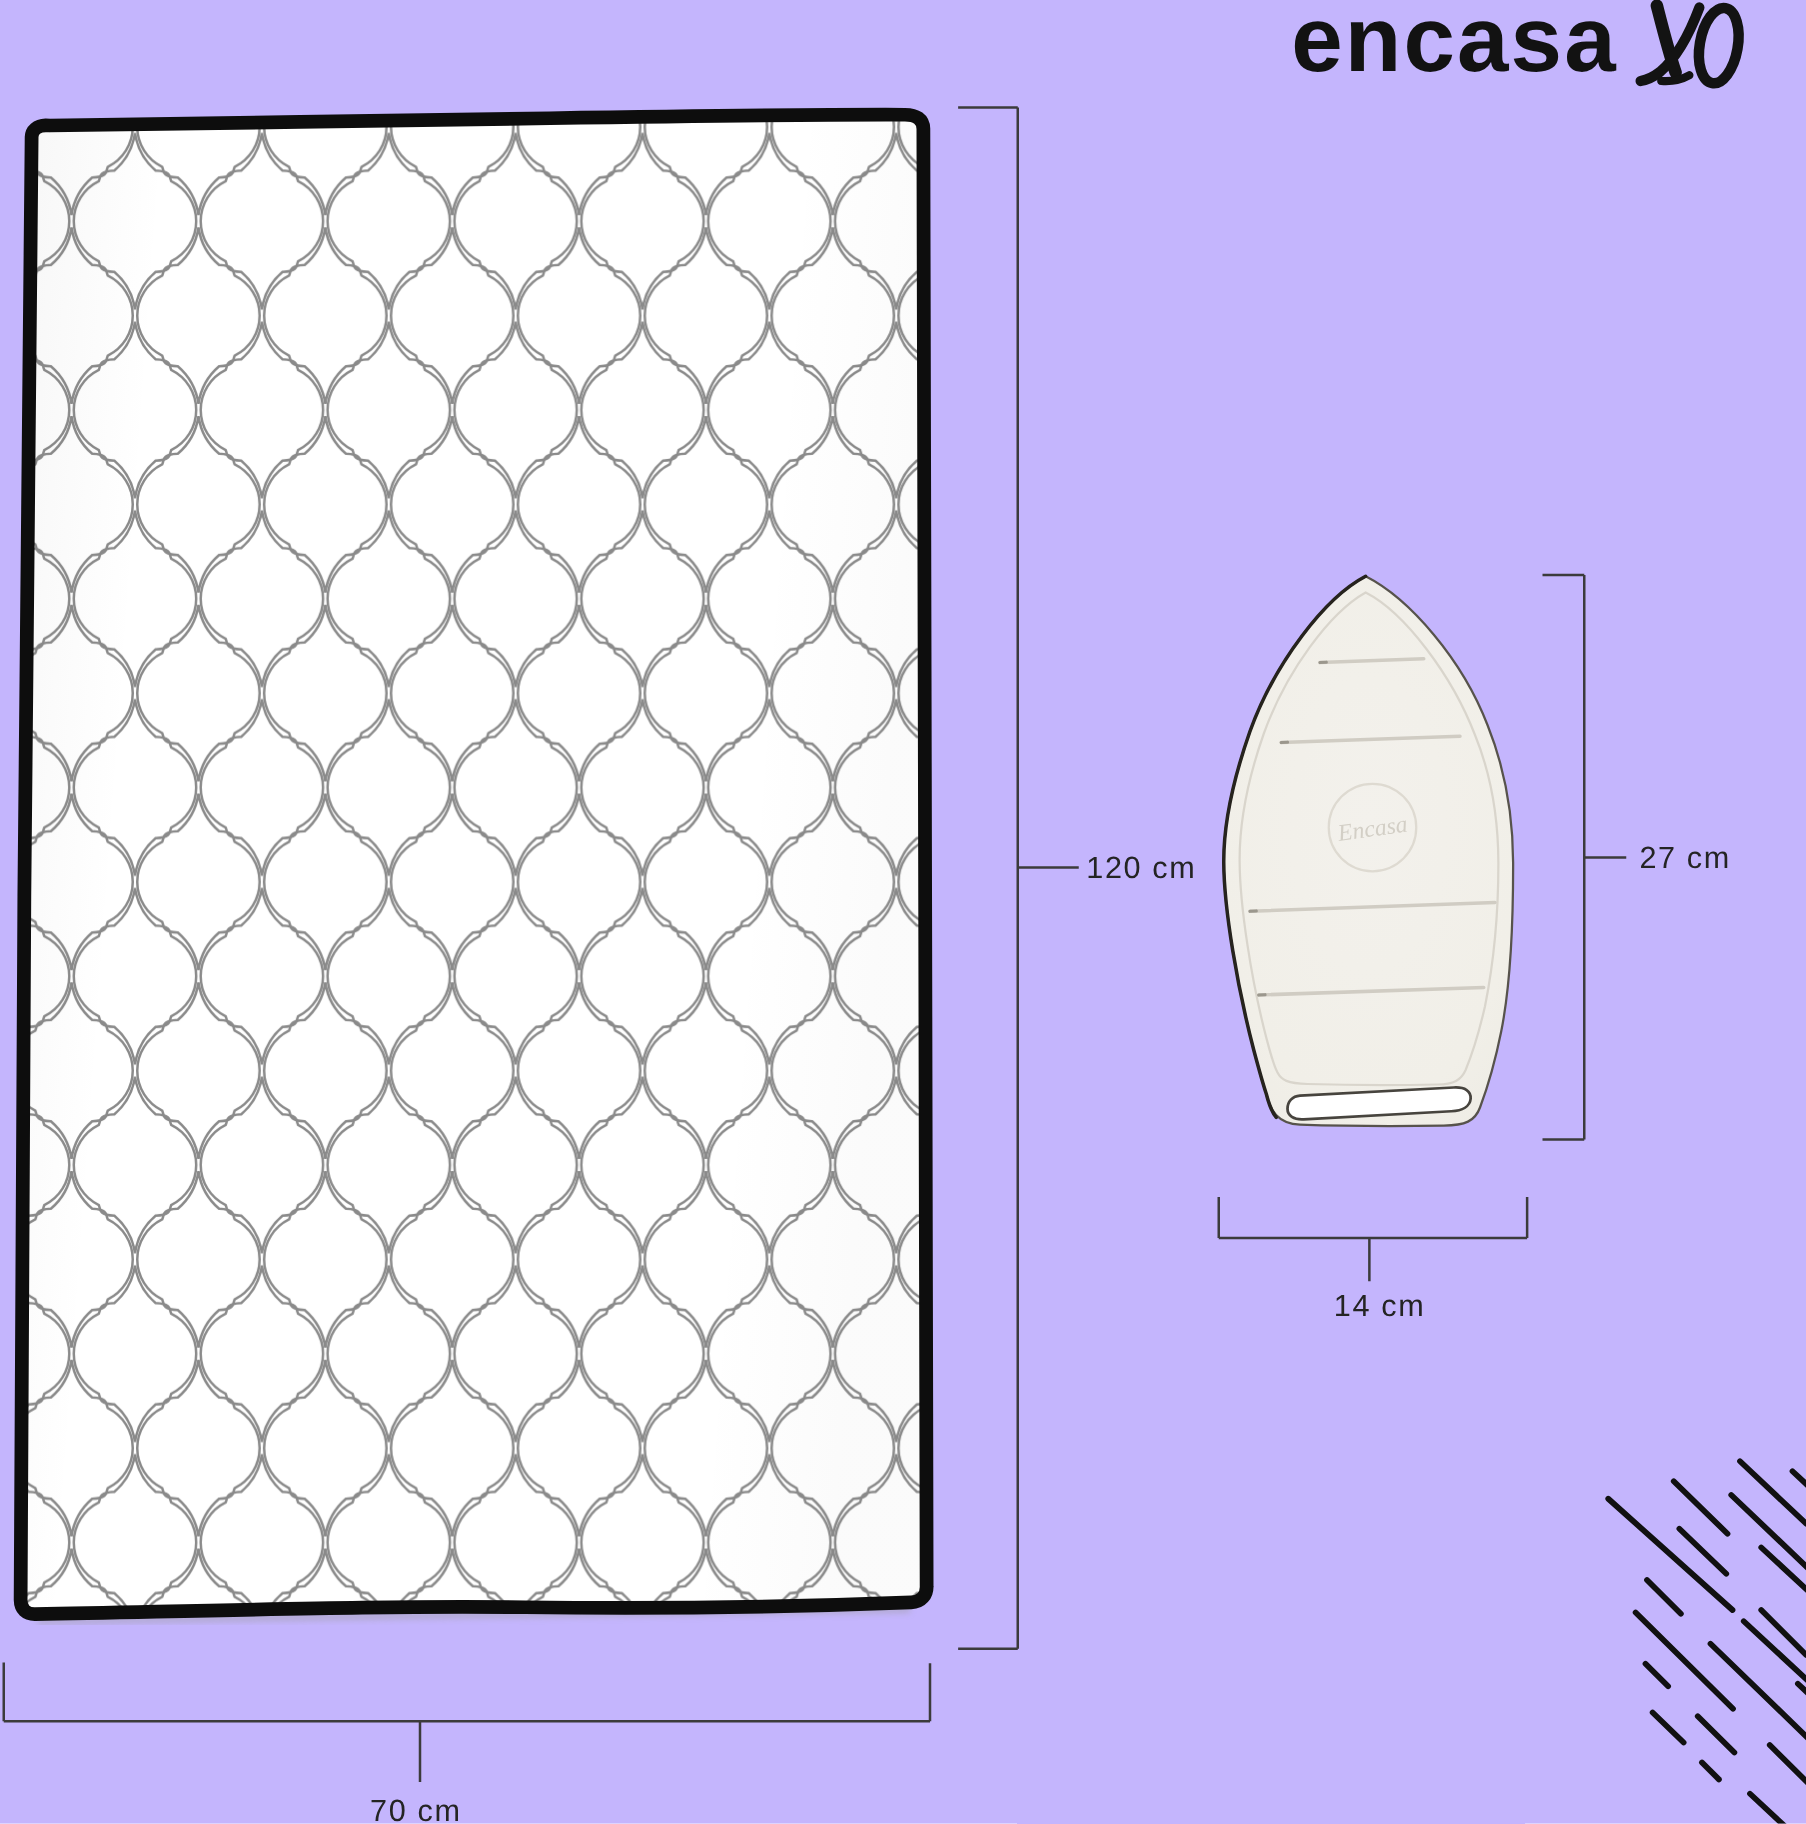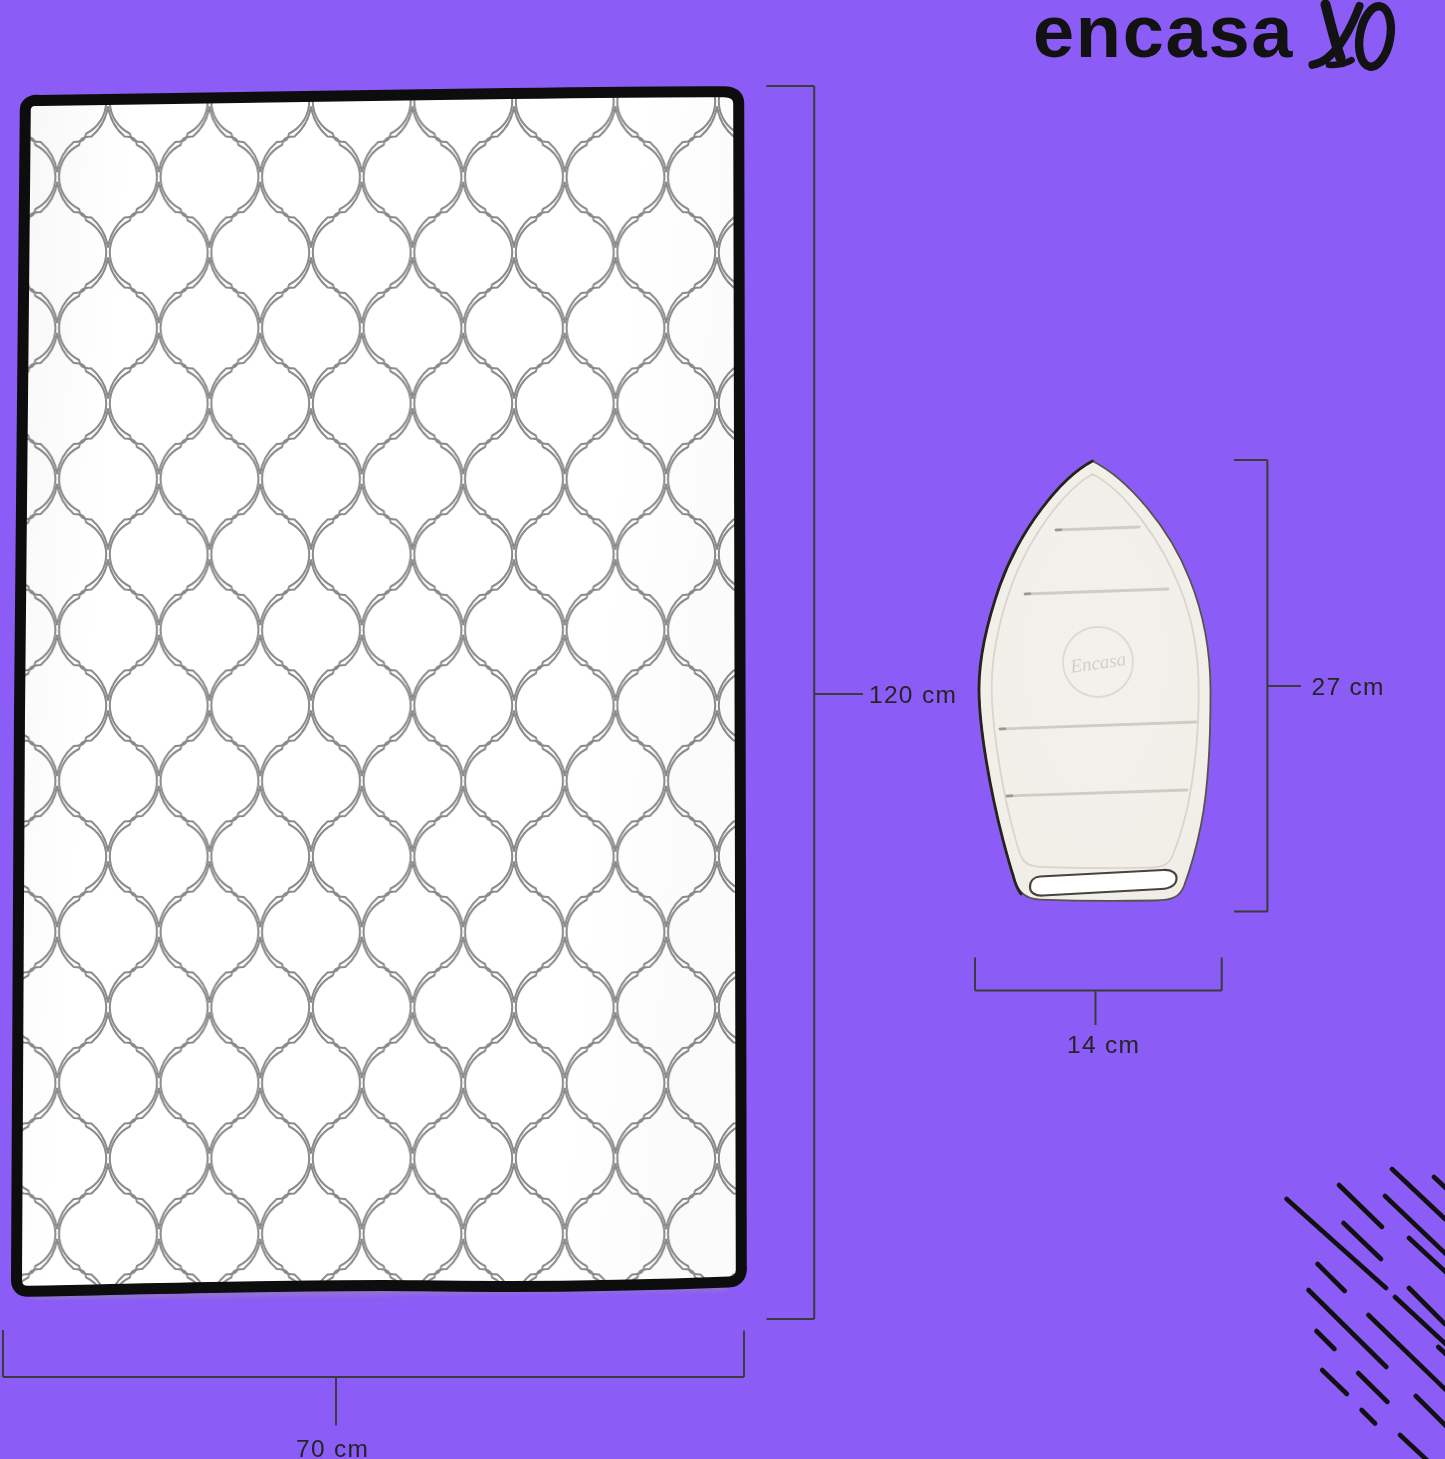--- a/index.html
+++ b/index.html
@@ -1,16 +1,16 @@
 <!DOCTYPE html>
 <html><head>
 <meta charset="utf-8">
 <style>
   html,body{margin:0;padding:0;background:#ffffff;}
-  .page{position:relative;width:1445px;height:1459px;background:#8b5cf6;overflow:hidden;
+  .page{position:relative;width:1445px;height:1459px;background:#c4b5fd;overflow:hidden;
         font-family:"Liberation Sans", sans-serif;}
 </style>
 </head>
 <body>
 <div class="page">
 <svg width="1445" height="1459" viewBox="0 0 1445 1459" xmlns="http://www.w3.org/2000/svg">
   <defs>
     <path id="lant" d="M 0,-70.5
       A 48.75 48.75 0 0 0 16.5,-40.5
       C 18.5,-40.4 21,-40.2 22.8,-39.7

